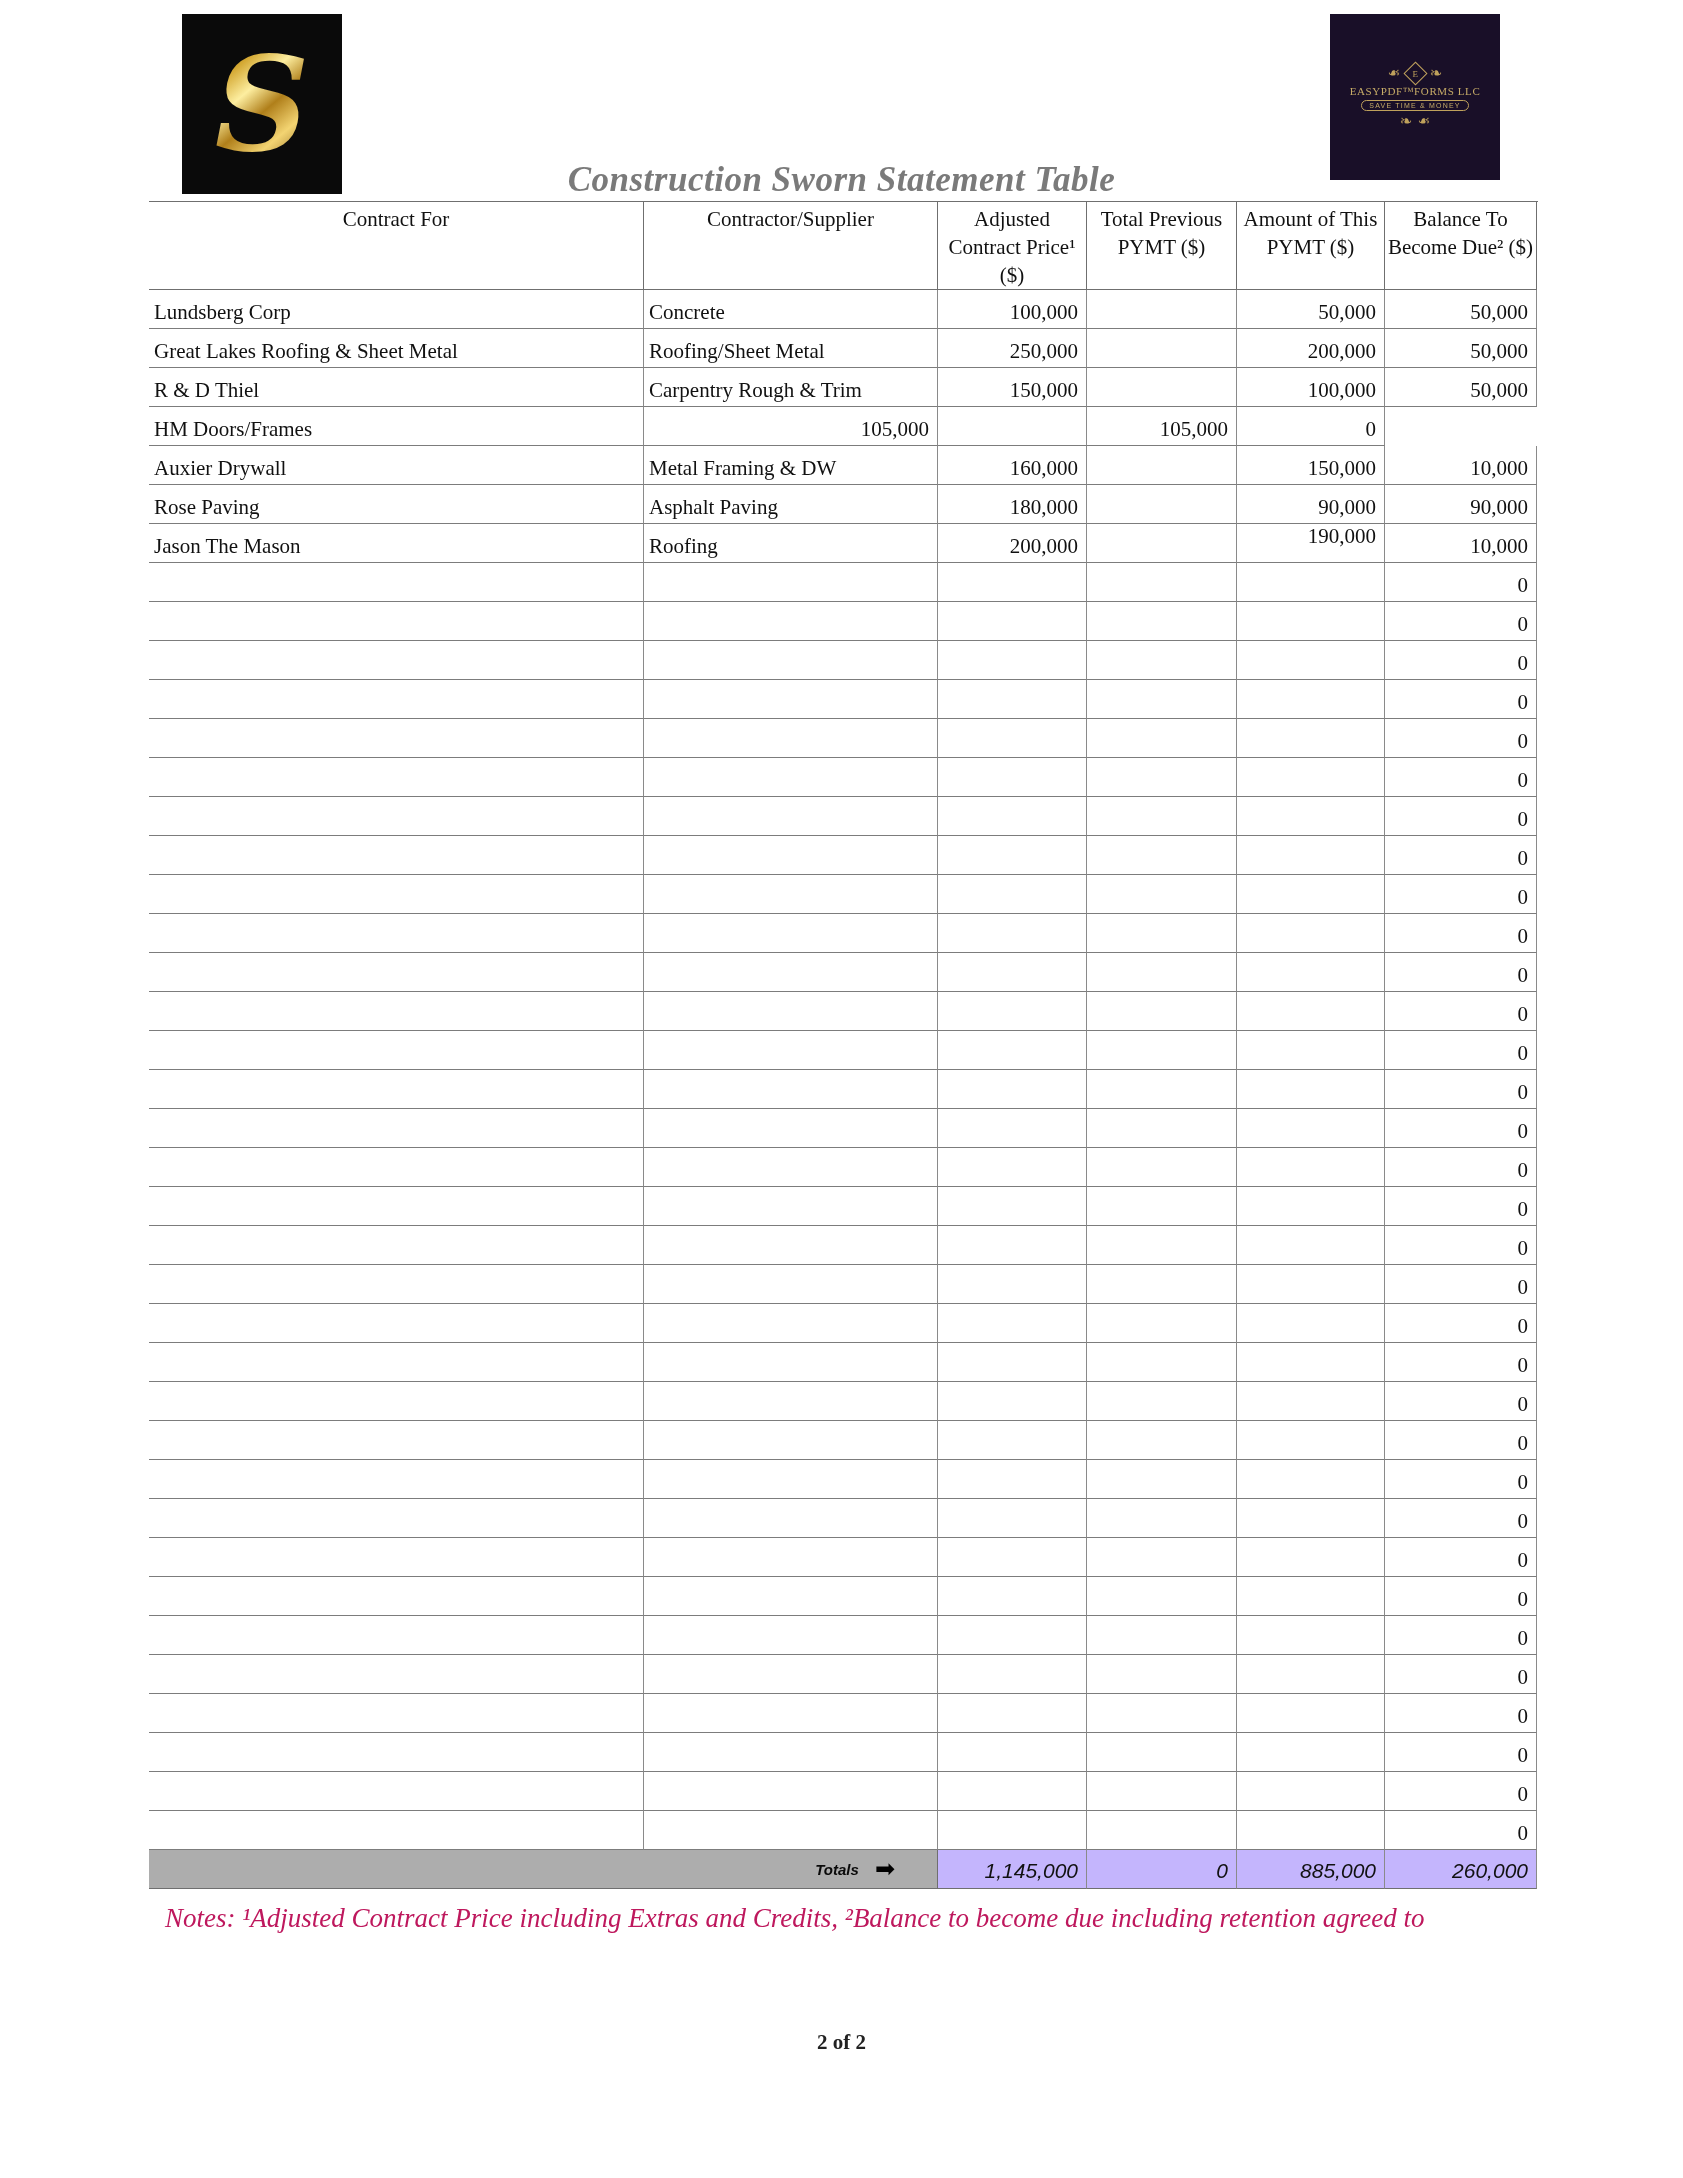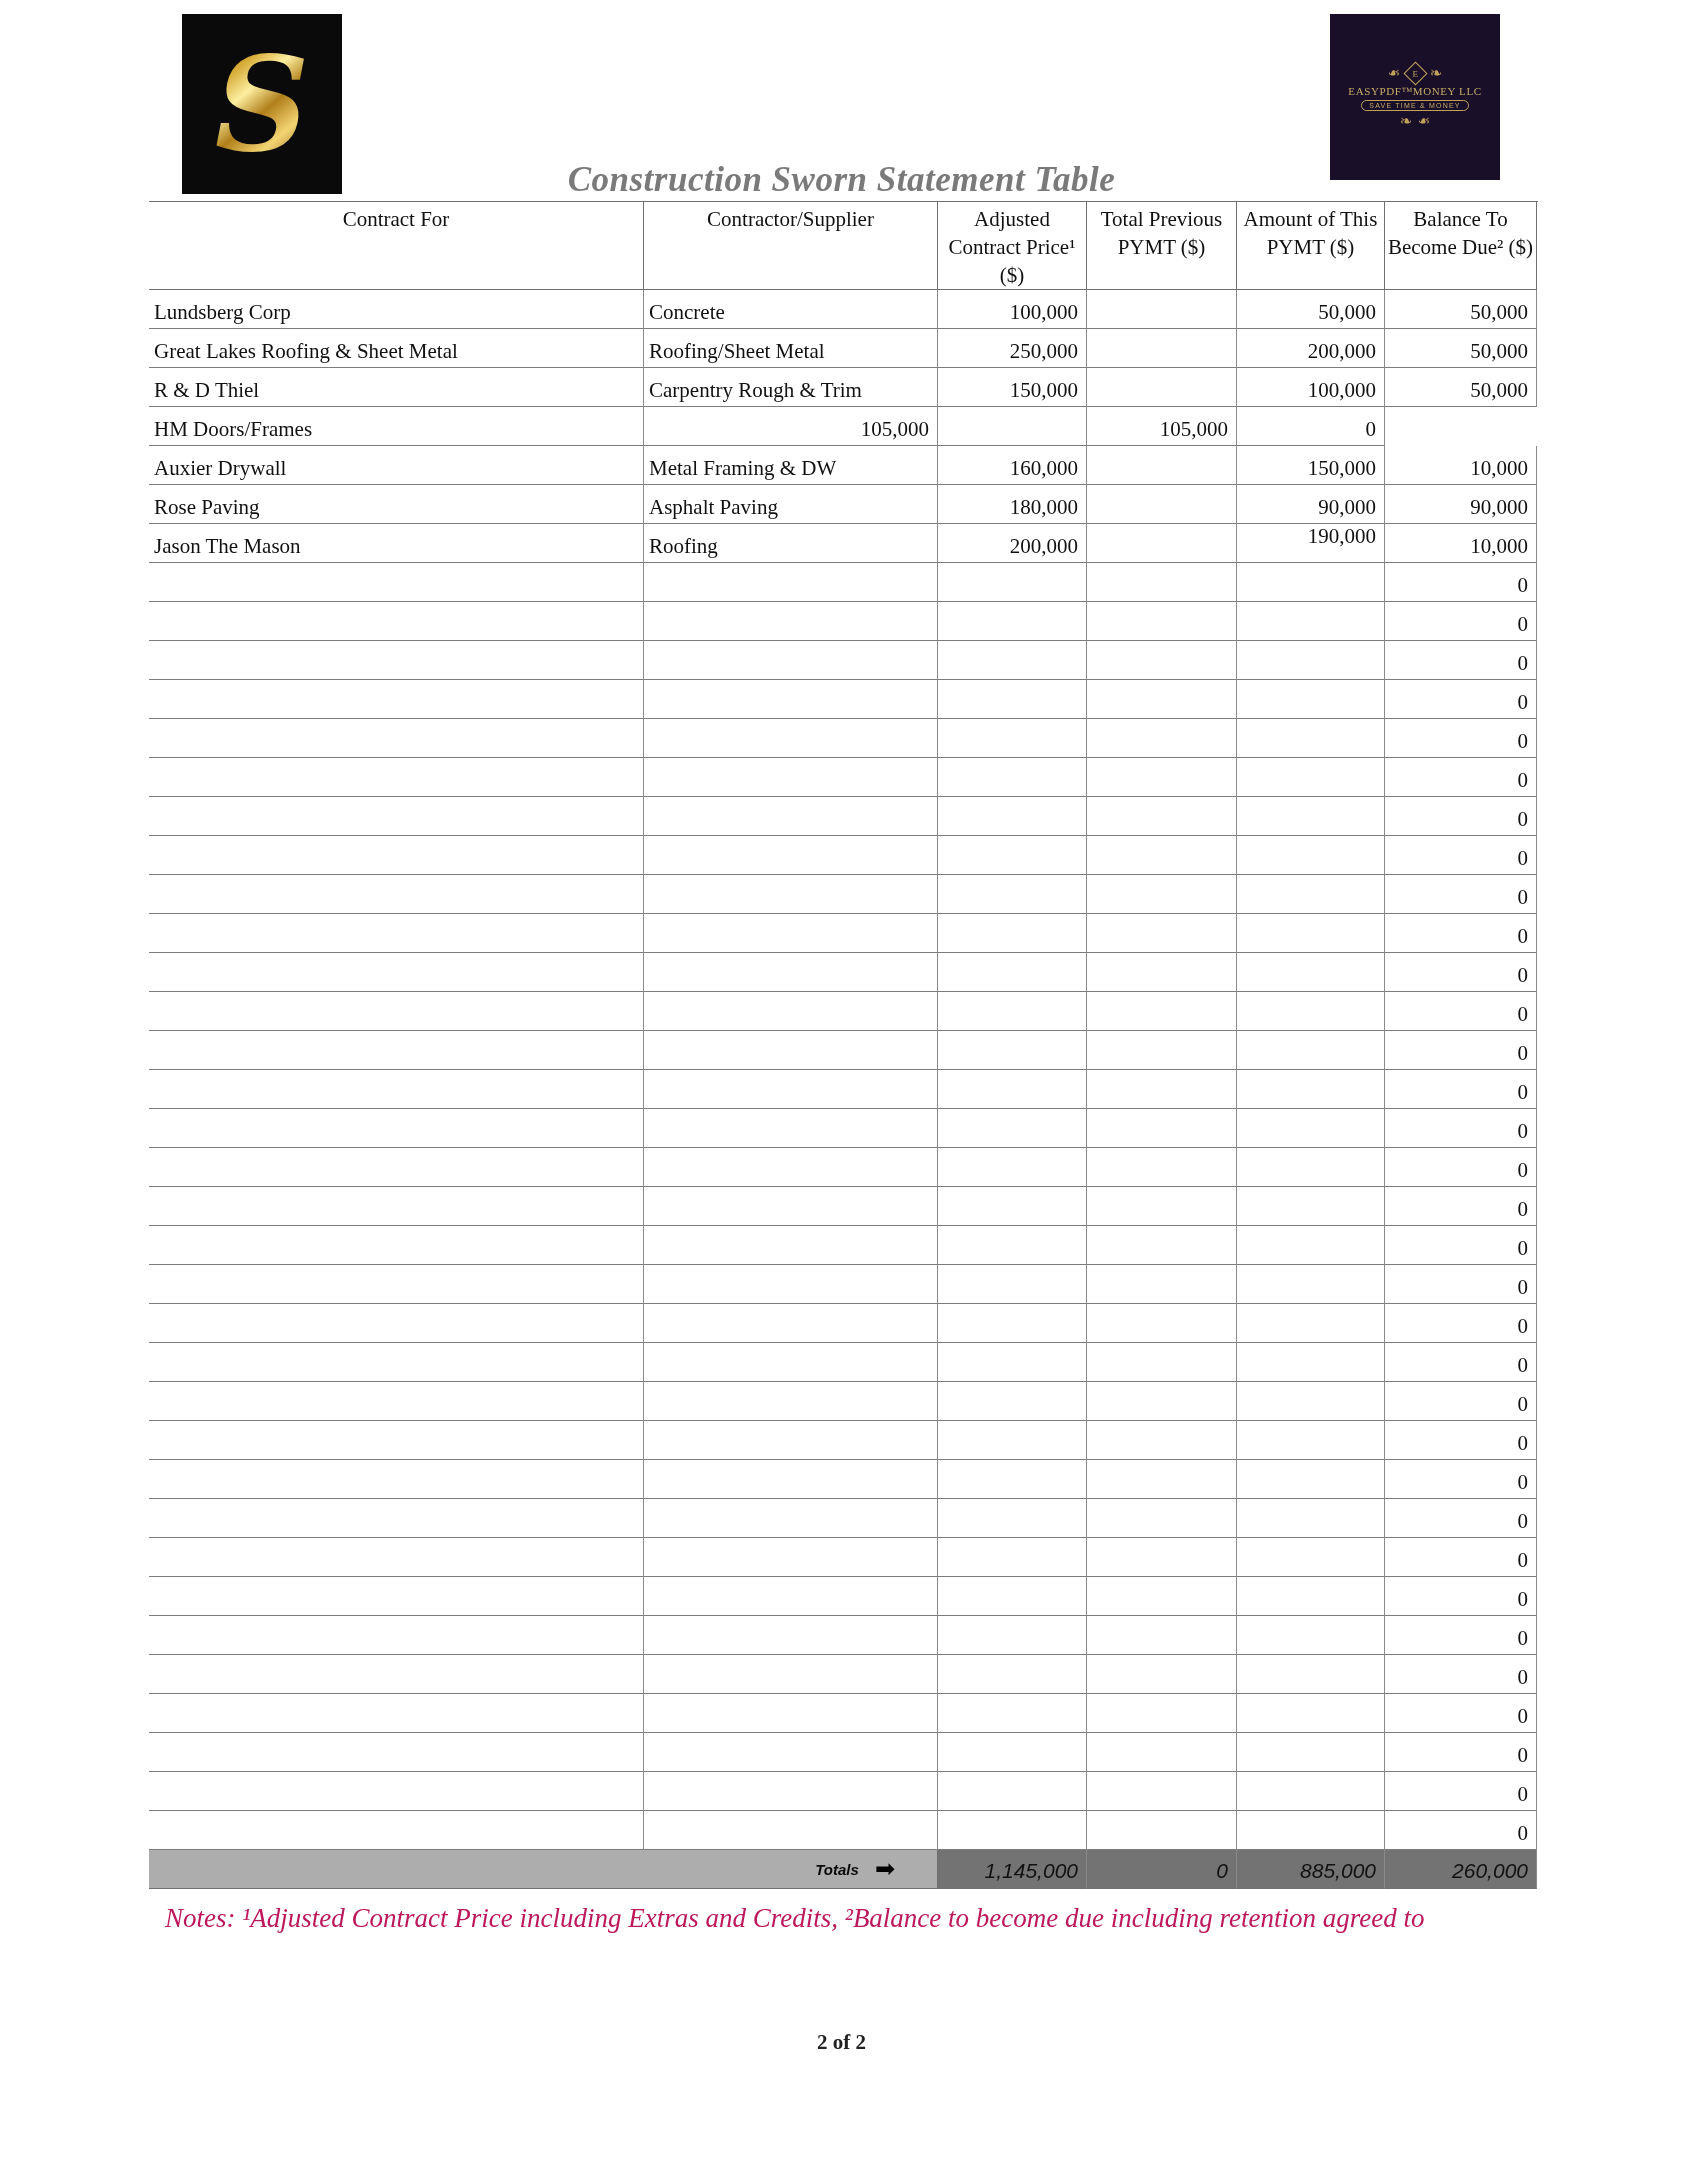--- a/index.html
+++ b/index.html
@@ -120,21 +120,21 @@
   }
   .totals-arrow {
     font-family: "DejaVu Sans", sans-serif;
     font-size: 24px; line-height: 1; color: #000;
   }
   .totals-row .num {
     display: flex; align-items: flex-end; justify-content: flex-end;
     font-family: "Liberation Sans", sans-serif;
     font-style: italic; font-size: 21px;
     padding: 0 8px 5px 5px;
-    background: #737373;
+    background: #c4b5fd;
   }
 
   
   .notes {
     position: absolute; left: 165px; top: 1903px; width: 1386px;
     font-style: italic; font-size: 27px; color: #be185d;
     font-family: "Liberation Serif", serif;
   }
   .page-footer {
     position: absolute; top: 2030px; left: 0; width: 100%;
@@ -153,21 +153,21 @@
   </div>
 
   <div class="logo-easypdf">
     <div class="ornament-row">
       <span class="flourish mirror">❧</span>
       <span class="monogram-diamond">
           <span>E</span>
         </span>
       <span class="flourish">❧</span>
     </div>
-    <div class="company-name">EASYPDF™MONEY LLC</div>
+    <div class="company-name">EASYPDF™FORMS LLC</div>
     <div class="tagline-banner">SAVE TIME &amp; MONEY</div>
     <div class="ornament-row">
       <span class="flourish">❧</span>
       <span class="flourish mirror">❧</span>
     </div>
   </div>
 
   <div class="doc-title">Construction Sworn Statement Table</div>
 
   <div class="sworn-table">

